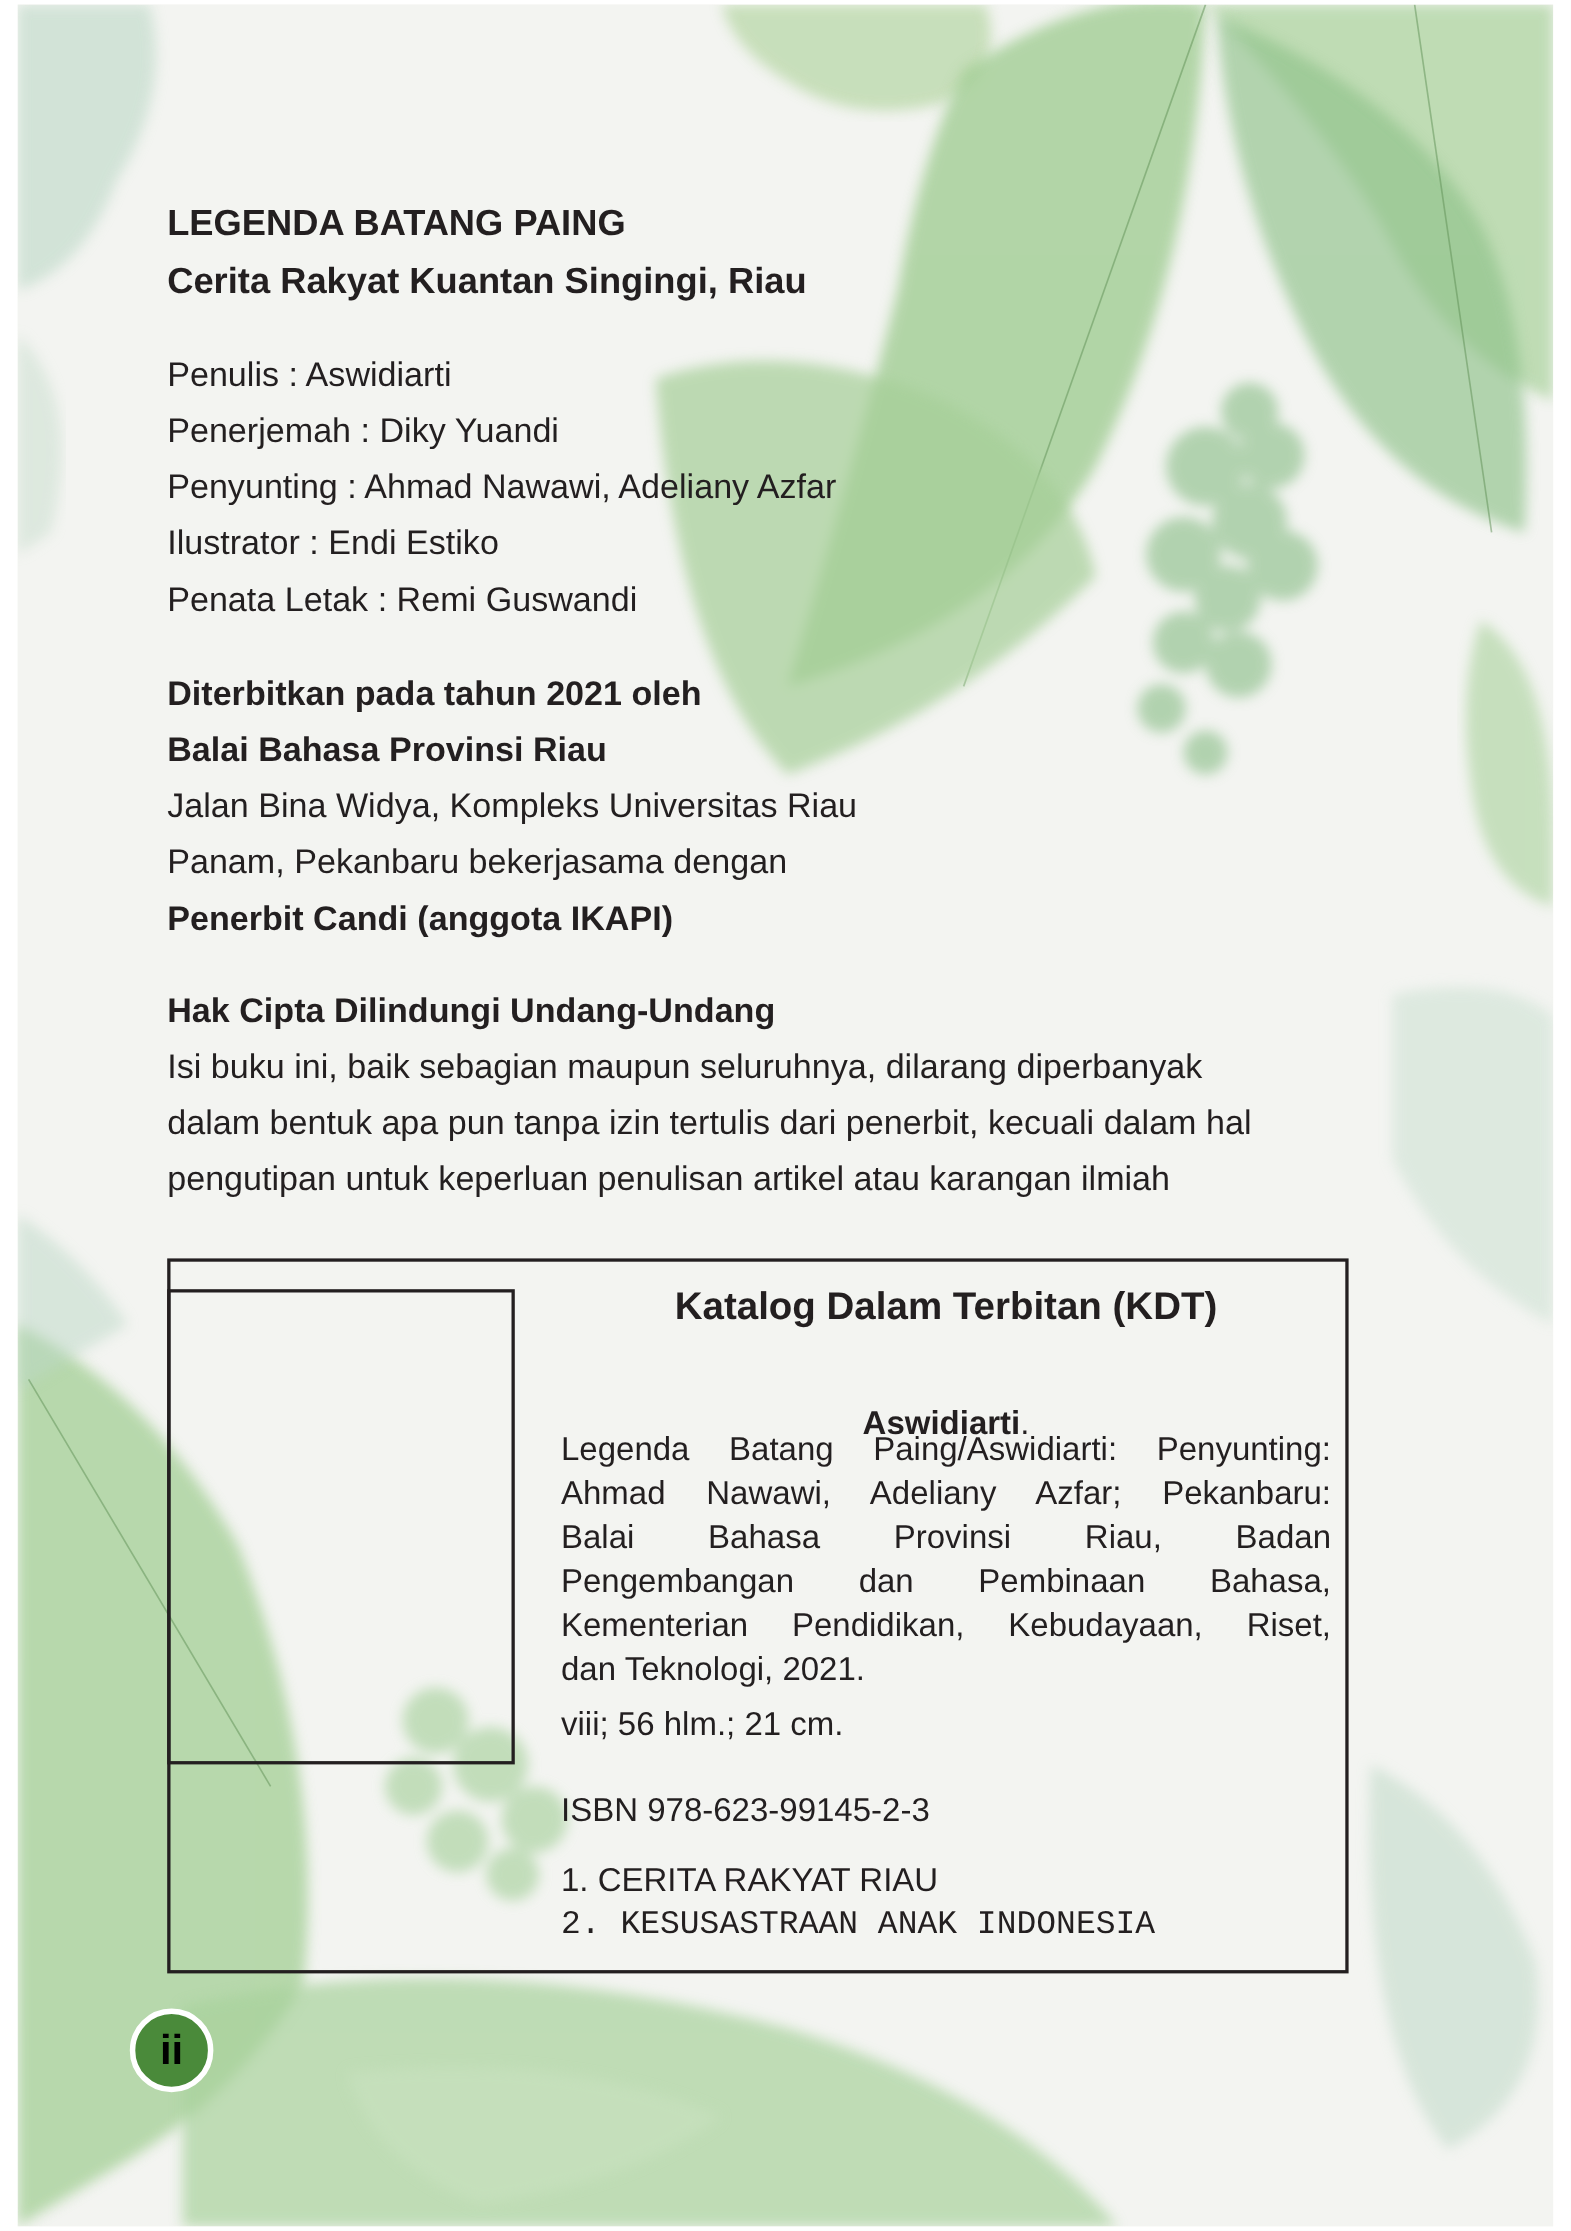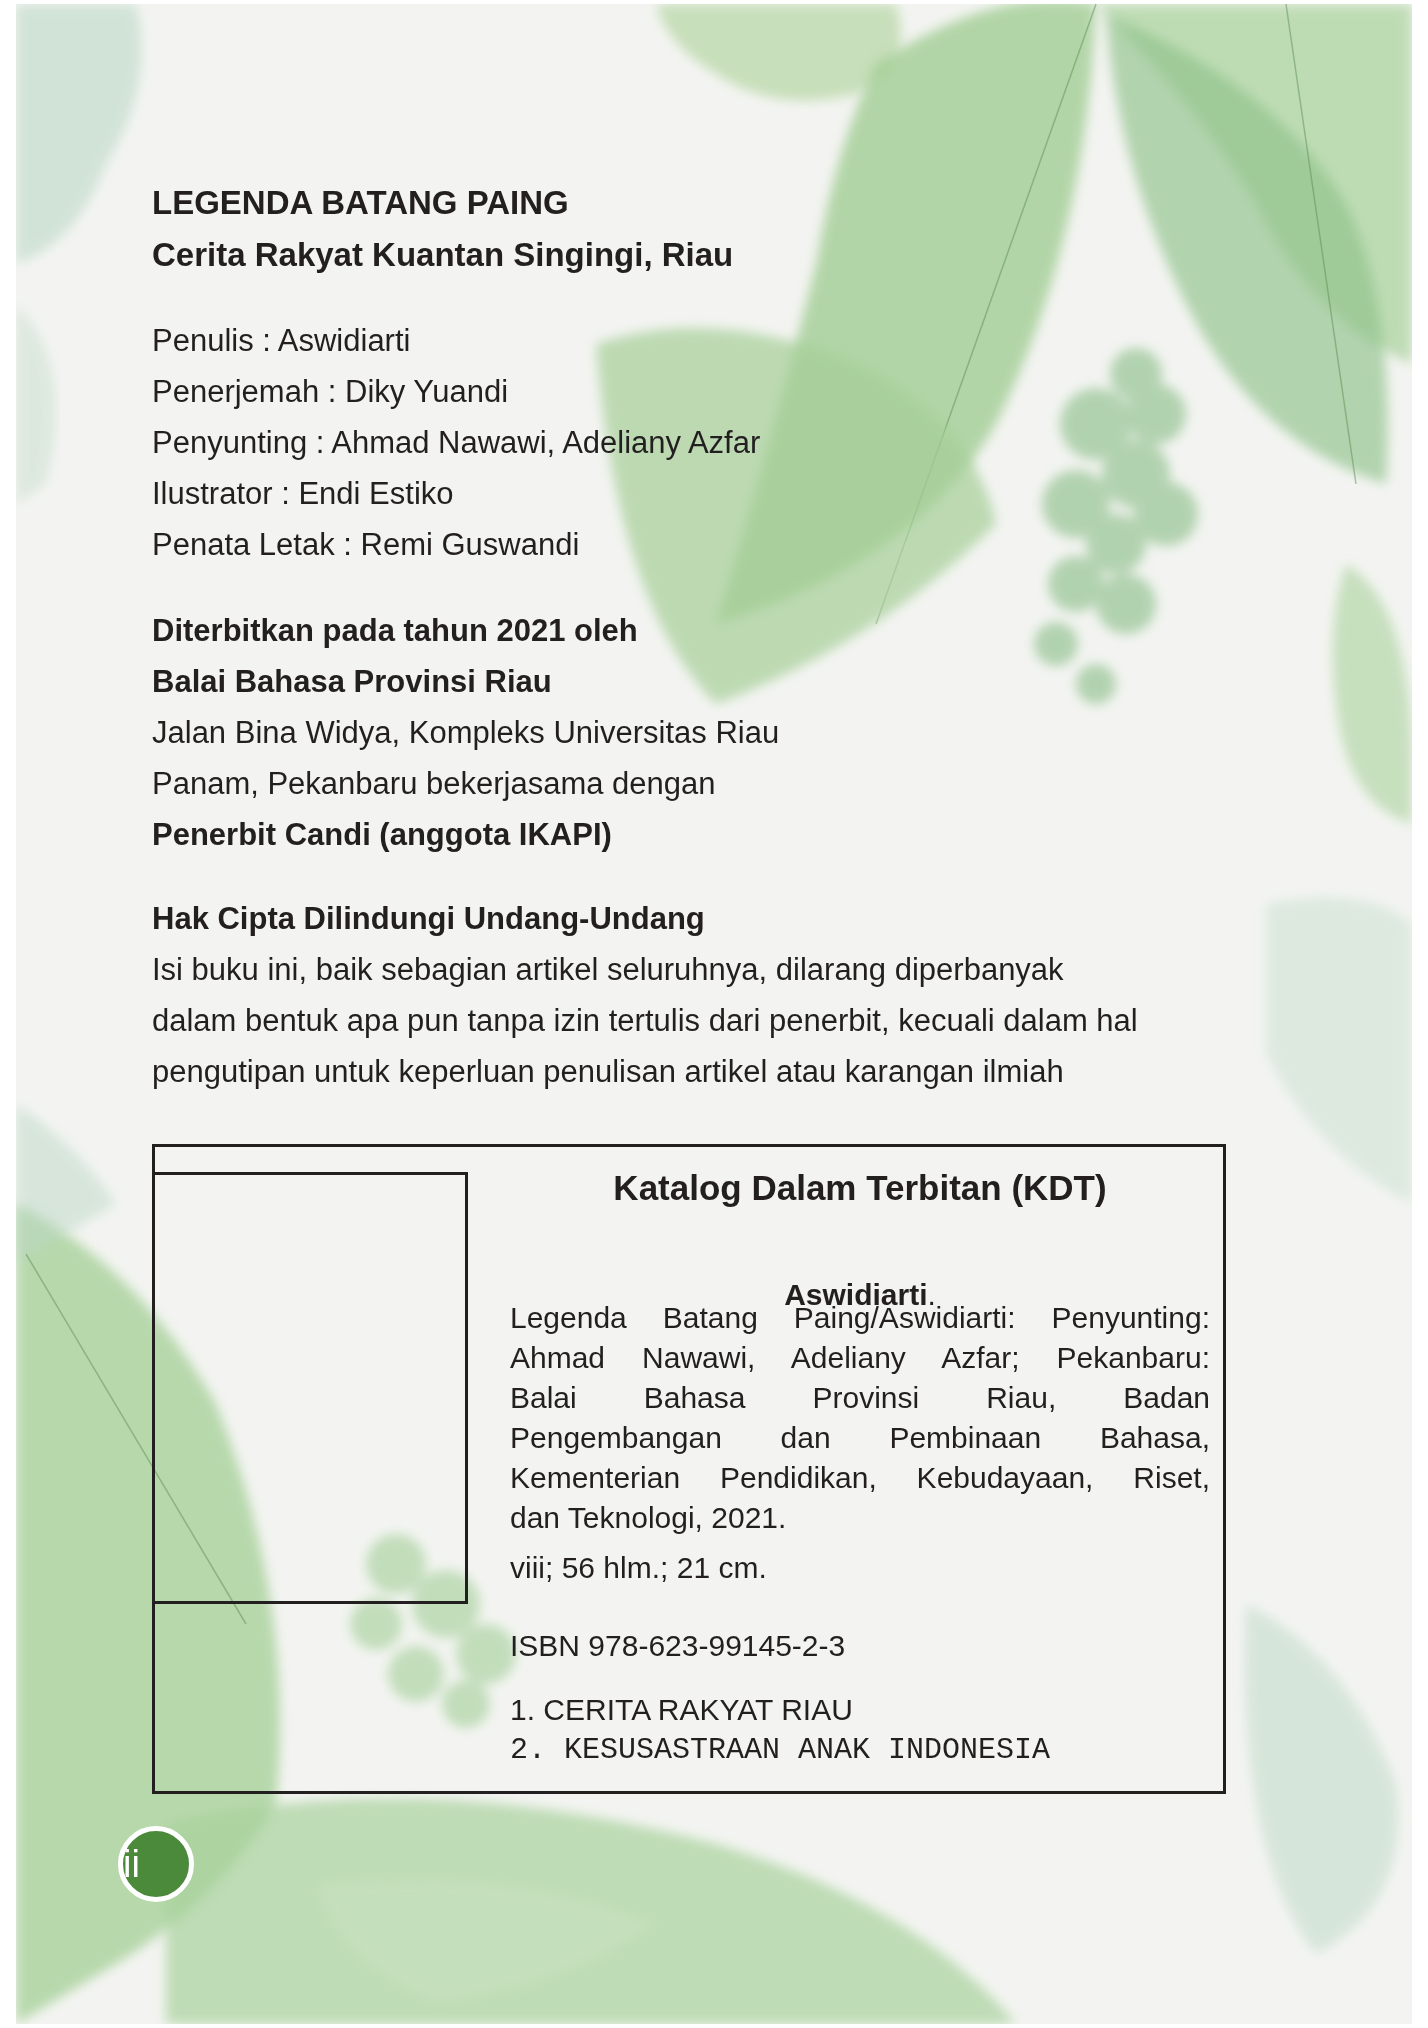--- a/index.html
+++ b/index.html
@@ -25,22 +25,22 @@
     .photo-box {
       position: absolute; left: 136px; top: 1168px; width: 316px; height: 432px;
       border: 3px solid #231f20; box-sizing: border-box;
     }
     .kdt { position: absolute; left: 494px; width: 700px; font-size: 30px; line-height: 40px; }
     .kdt-title { font-size: 35px; font-weight: bold; line-height: 48px; white-space: nowrap; text-align: center; }
     .justify { text-align: justify; text-align-last: justify; }
     .page-badge {
       position: absolute; left: 102px; top: 1822px; width: 76px; height: 76px;
       border-radius: 50%; background: #4a8a3a; border: 5px solid #ffffff;
-      box-sizing: border-box; color: #ffffff; font-weight: normal; font-size: 38px;
-      display: flex; align-items: center; 
+      box-sizing: border-box; color: #000000; font-weight: bold; font-size: 38px;
+      display: flex; align-items: center; justify-content: center;
     }
   </style>
 </head>
 <body>
 
 <div class="page">
   <svg class="bg" viewBox="0 0 1396 2020" xmlns="http://www.w3.org/2000/svg">
     <defs>
       <filter id="soft">
           <feGaussianBlur stdDeviation="6"></feGaussianBlur>
@@ -106,21 +106,21 @@
     <div class="t" style="top:471px;">Ilustrator : Endi Estiko</div>
     <div class="t" style="top:522px;">Penata Letak : Remi Guswandi</div>
 
     <div class="t b" style="top:608px;">Diterbitkan pada tahun 2021 oleh</div>
     <div class="t b" style="top:659px;">Balai Bahasa Provinsi Riau</div>
     <div class="t" style="top:710px;">Jalan Bina Widya, Kompleks Universitas Riau</div>
     <div class="t" style="top:761px;">Panam, Pekanbaru bekerjasama dengan</div>
     <div class="t b" style="top:896px;">Hak Cipta Dilindungi Undang-Undang</div>
 
     <div class="t b" style="top:812px;">Penerbit Candi (anggota IKAPI)</div>
-    <div class="t" style="top:947px;">Isi buku ini, baik sebagian artikel seluruhnya, dilarang diperbanyak</div>
+    <div class="t" style="top:947px;">Isi buku ini, baik sebagian maupun seluruhnya, dilarang diperbanyak</div>
     <div class="t" style="top:998px;">dalam bentuk apa pun tanpa izin tertulis dari penerbit, kecuali dalam hal</div>
     <div class="t" style="top:1049px;">pengutipan untuk keperluan penulisan artikel atau karangan ilmiah</div>
 
     <div class="kdt-box"></div>
     <div class="photo-box"></div>
 
     <div class="kdt kdt-title" style="top:1160px;">Katalog Dalam Terbitan (KDT)</div>
 
     <div class="kdt" style="top:1271px;text-align:center;">
       <span class="b">Aswidiarti</span><span>.</span>

